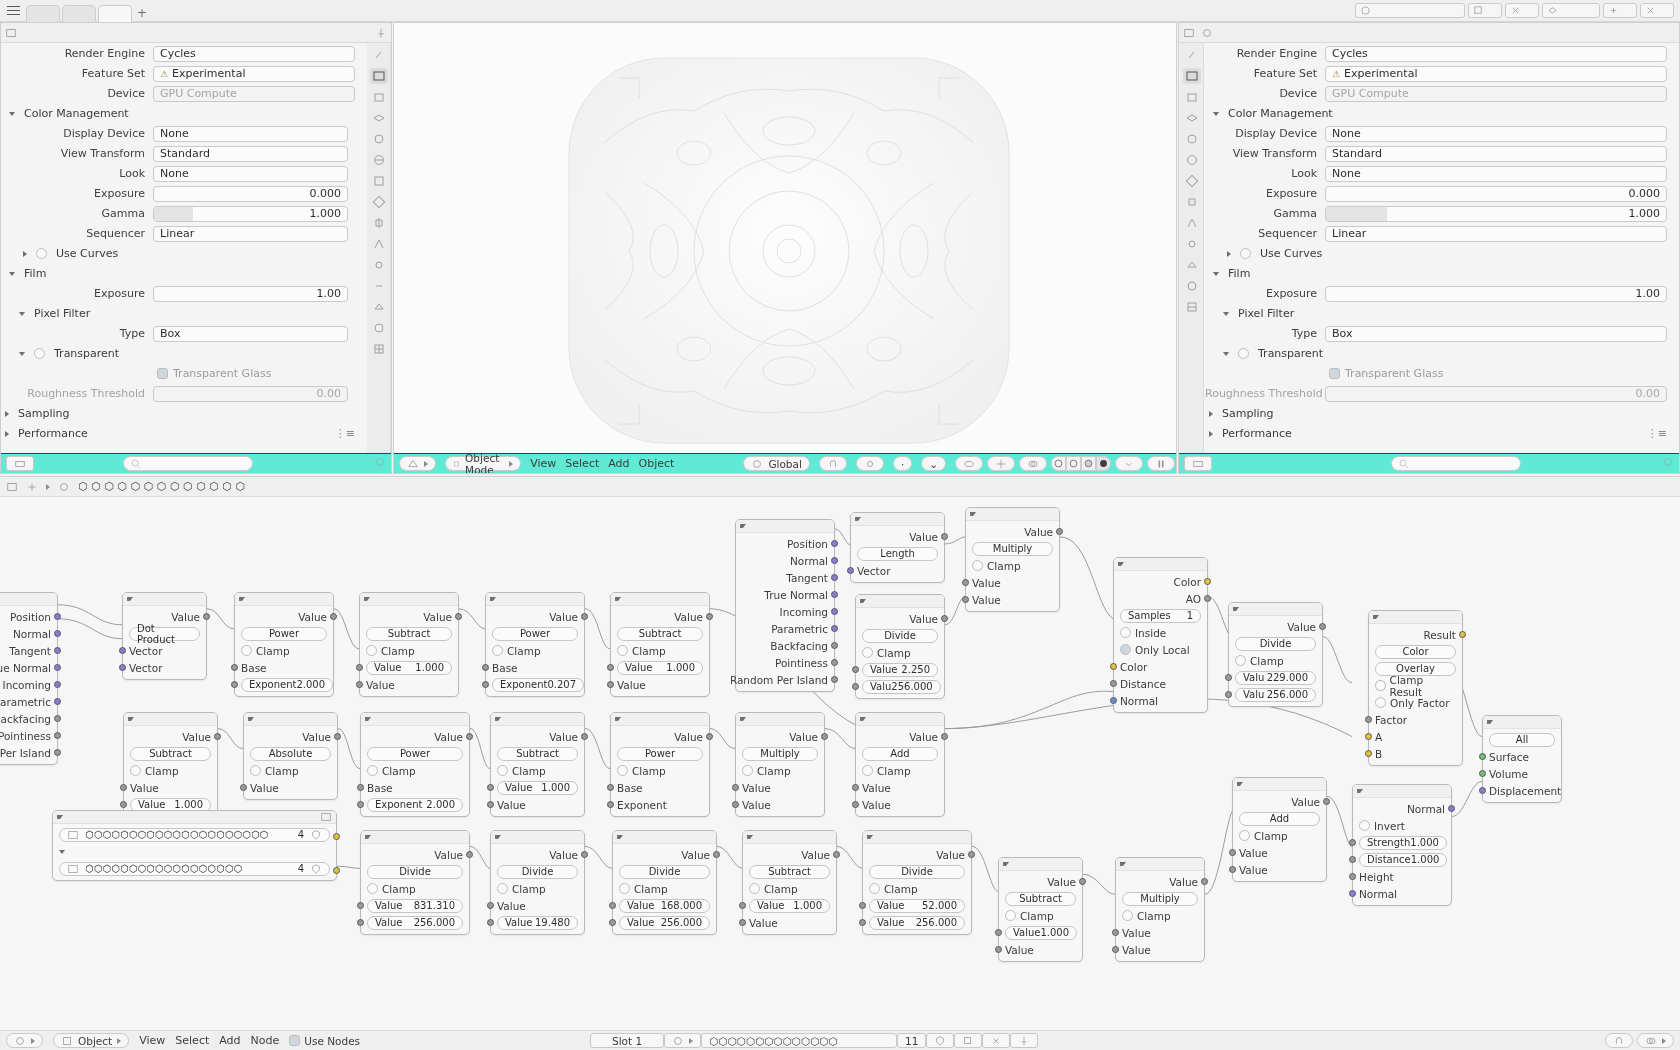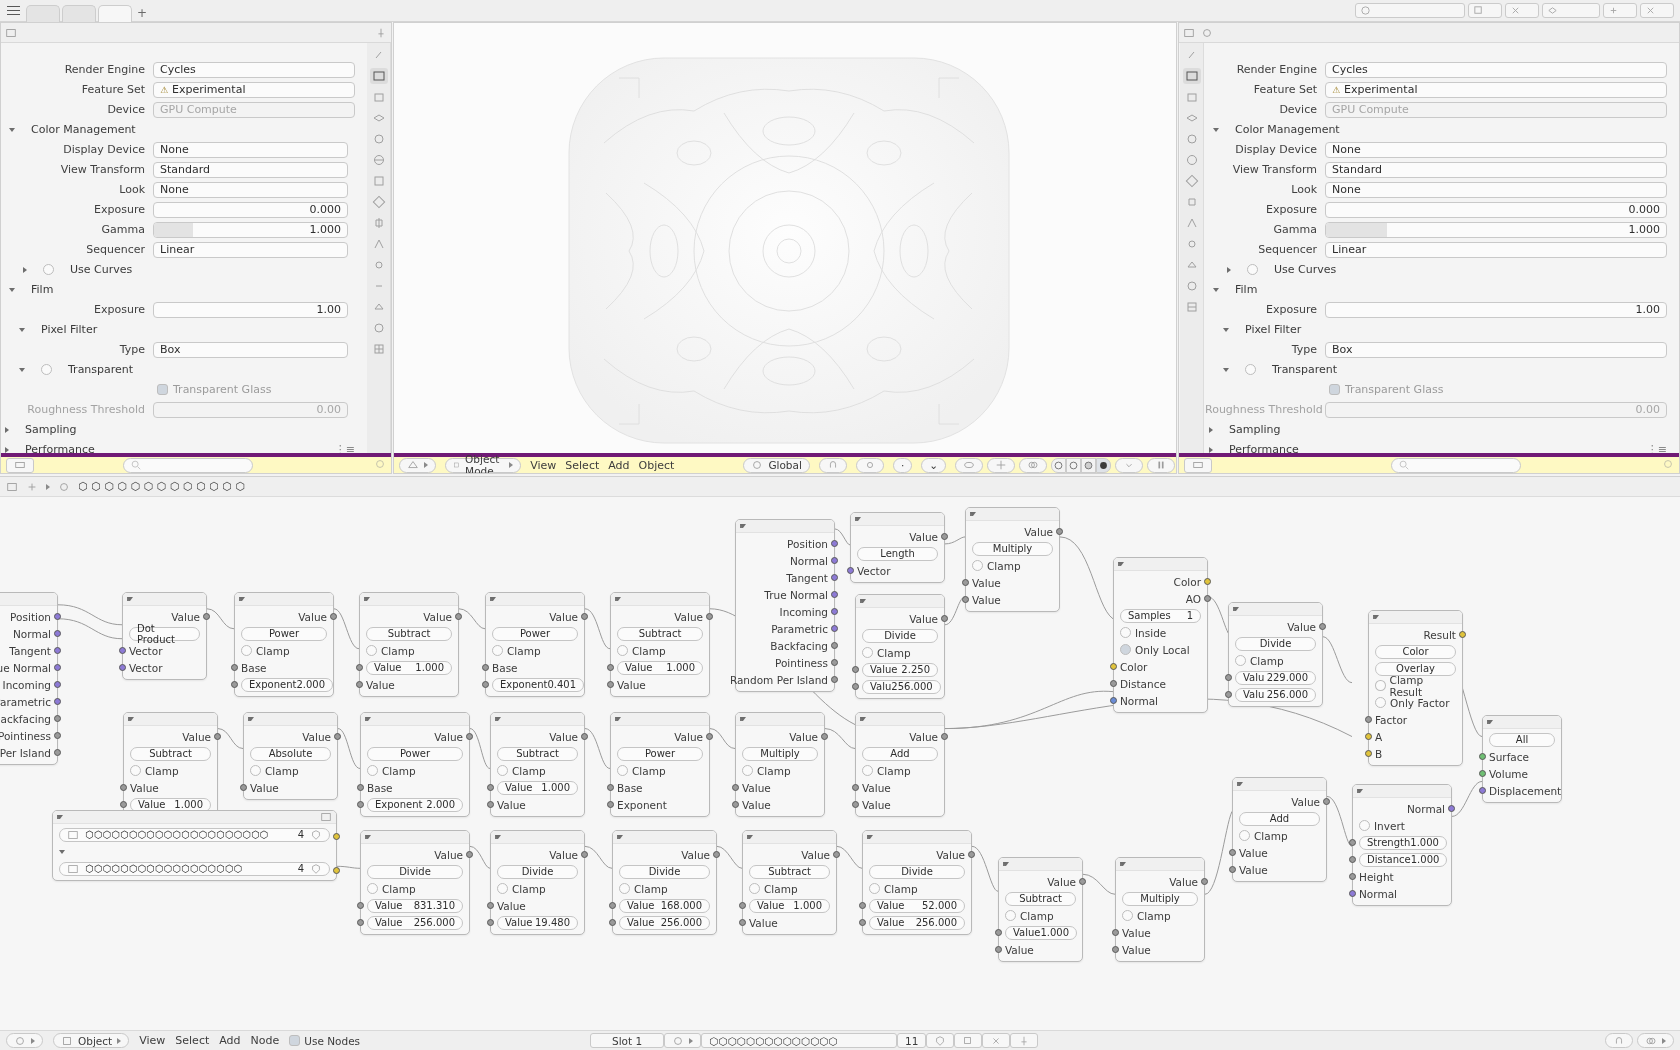--- a/index.html
+++ b/index.html
@@ -44,45 +44,45 @@
   .tr-icon { width: 11px; height: 11px; opacity: .62; }
 
   
   .editor { position: absolute; background: #f4f4f4; border: 1px solid #d0d0d0; }
   .ed-header {
     height: 20px; background: #efefef; border-bottom: 1px solid #d9d9d9;
     display: flex; align-items: center; padding: 0 4px; gap: 6px;
   }
   .ed-footer {
     position: absolute; bottom: 0; left: 0; right: 0; height: 20px;
-    background: #fef9c3; border-top: 4px solid #701a75;
+    background: #5eead4; border-top: 1px solid #701a75;
     display: flex; align-items: center; padding: 0 5px; gap: 9px;
   }
 
   
   .props { overflow: hidden; }
   .props-tabs {
     position: absolute; top: 20px; bottom: 20px; width: 24px;
     background: #ececec; border-right: 1px solid #dcdcdc;
     display: flex; flex-direction: column; align-items: center; padding-top: 4px; gap: 5px;
   }
   .ptab { width: 18px; height: 16px; display: flex; align-items: center; justify-content: center; opacity: .6; }
   .ptab.active { background: #dcdcdc; border-radius: 3px; opacity: 1; }
-  .props-body { position: absolute; top: 32px; bottom: 20px; overflow: hidden; }
+  .props-body { position: absolute; top: 16px; bottom: 20px; overflow: hidden; }
   .prow { display: flex; align-items: center; height: 17px; margin-bottom: 3px; }
   .plabel { text-align: right; padding-right: 8px; color: #414141; font-size: 11px; white-space: nowrap; }
   .pfield {
     flex: 1; height: 16px; border: 1px solid #c9c9c9; border-radius: 4px; background: #fbfbfb;
     display: flex; align-items: center; padding: 0 6px; font-size: 11px; color: #2e2e2e; position: relative;
   }
   .pfield.center { justify-content: flex-end; }
   .pfield.disabled { color: #a6a6a6; background: #f3f3f3; }
   .pfield .warn { color: #9a7b1d; margin-right: 4px; font-size: 9px; }
   .pslider { position: absolute; left: 0; top: 0; bottom: 0; background: #e3e3e3; border-radius: 3px 0 0 3px; }
-  .sect { display: flex; align-items: center; height: 17px; gap: 16px; margin: 3px 0 3px 0; }
+  .sect { display: flex; align-items: center; height: 17px; gap: 9px; margin: 3px 0 3px 0; }
   .tri { width: 0; height: 0; border-left: 4px solid #6d6d6d; border-top: 3.5px solid transparent; border-bottom: 3.5px solid transparent; }
   .tri.open { border-left: 3.5px solid transparent; border-right: 3.5px solid transparent; border-top: 4px solid #6d6d6d; border-bottom: none; }
   .sect-label { font-size: 11px; color: #3a3a3a; }
   .chk { width: 11px; height: 11px; border: 1px solid #bdbdbd; border-radius: 50%; background: #fafafa; display:inline-block; }
   .chk.sq { border-radius: 3px; }
   .chk.on { background: #cfd6de; }
   .searchbar {
     height: 15px; border: 1px solid #c9c9c9; border-radius: 8px; background: #fafafa;
     display: flex; align-items: center; padding: 0 6px; gap: 4px; font-size: 10px; color: #9b9b9b;
   }
@@ -986,21 +986,21 @@
               </span>
             </div>
           <div class="nrow">
               <span class="sock l s-gray"></span>
               <span class="nlabel">Base</span>
             </div>
           <div class="nrow">
               <span class="sock l s-gray"></span>
             <div class="nfield">
                 <span>Exponent</span>
-                <span>0.401</span>
+                <span>0.207</span>
               </div>
           </div>
         </div>
       </div>
 
       <div class="node" style="left:610px; top:95px; width:100px;">
         <div class="node-top">
             <span class="tri open"></span>
           </div>
         <div class="node-body">

